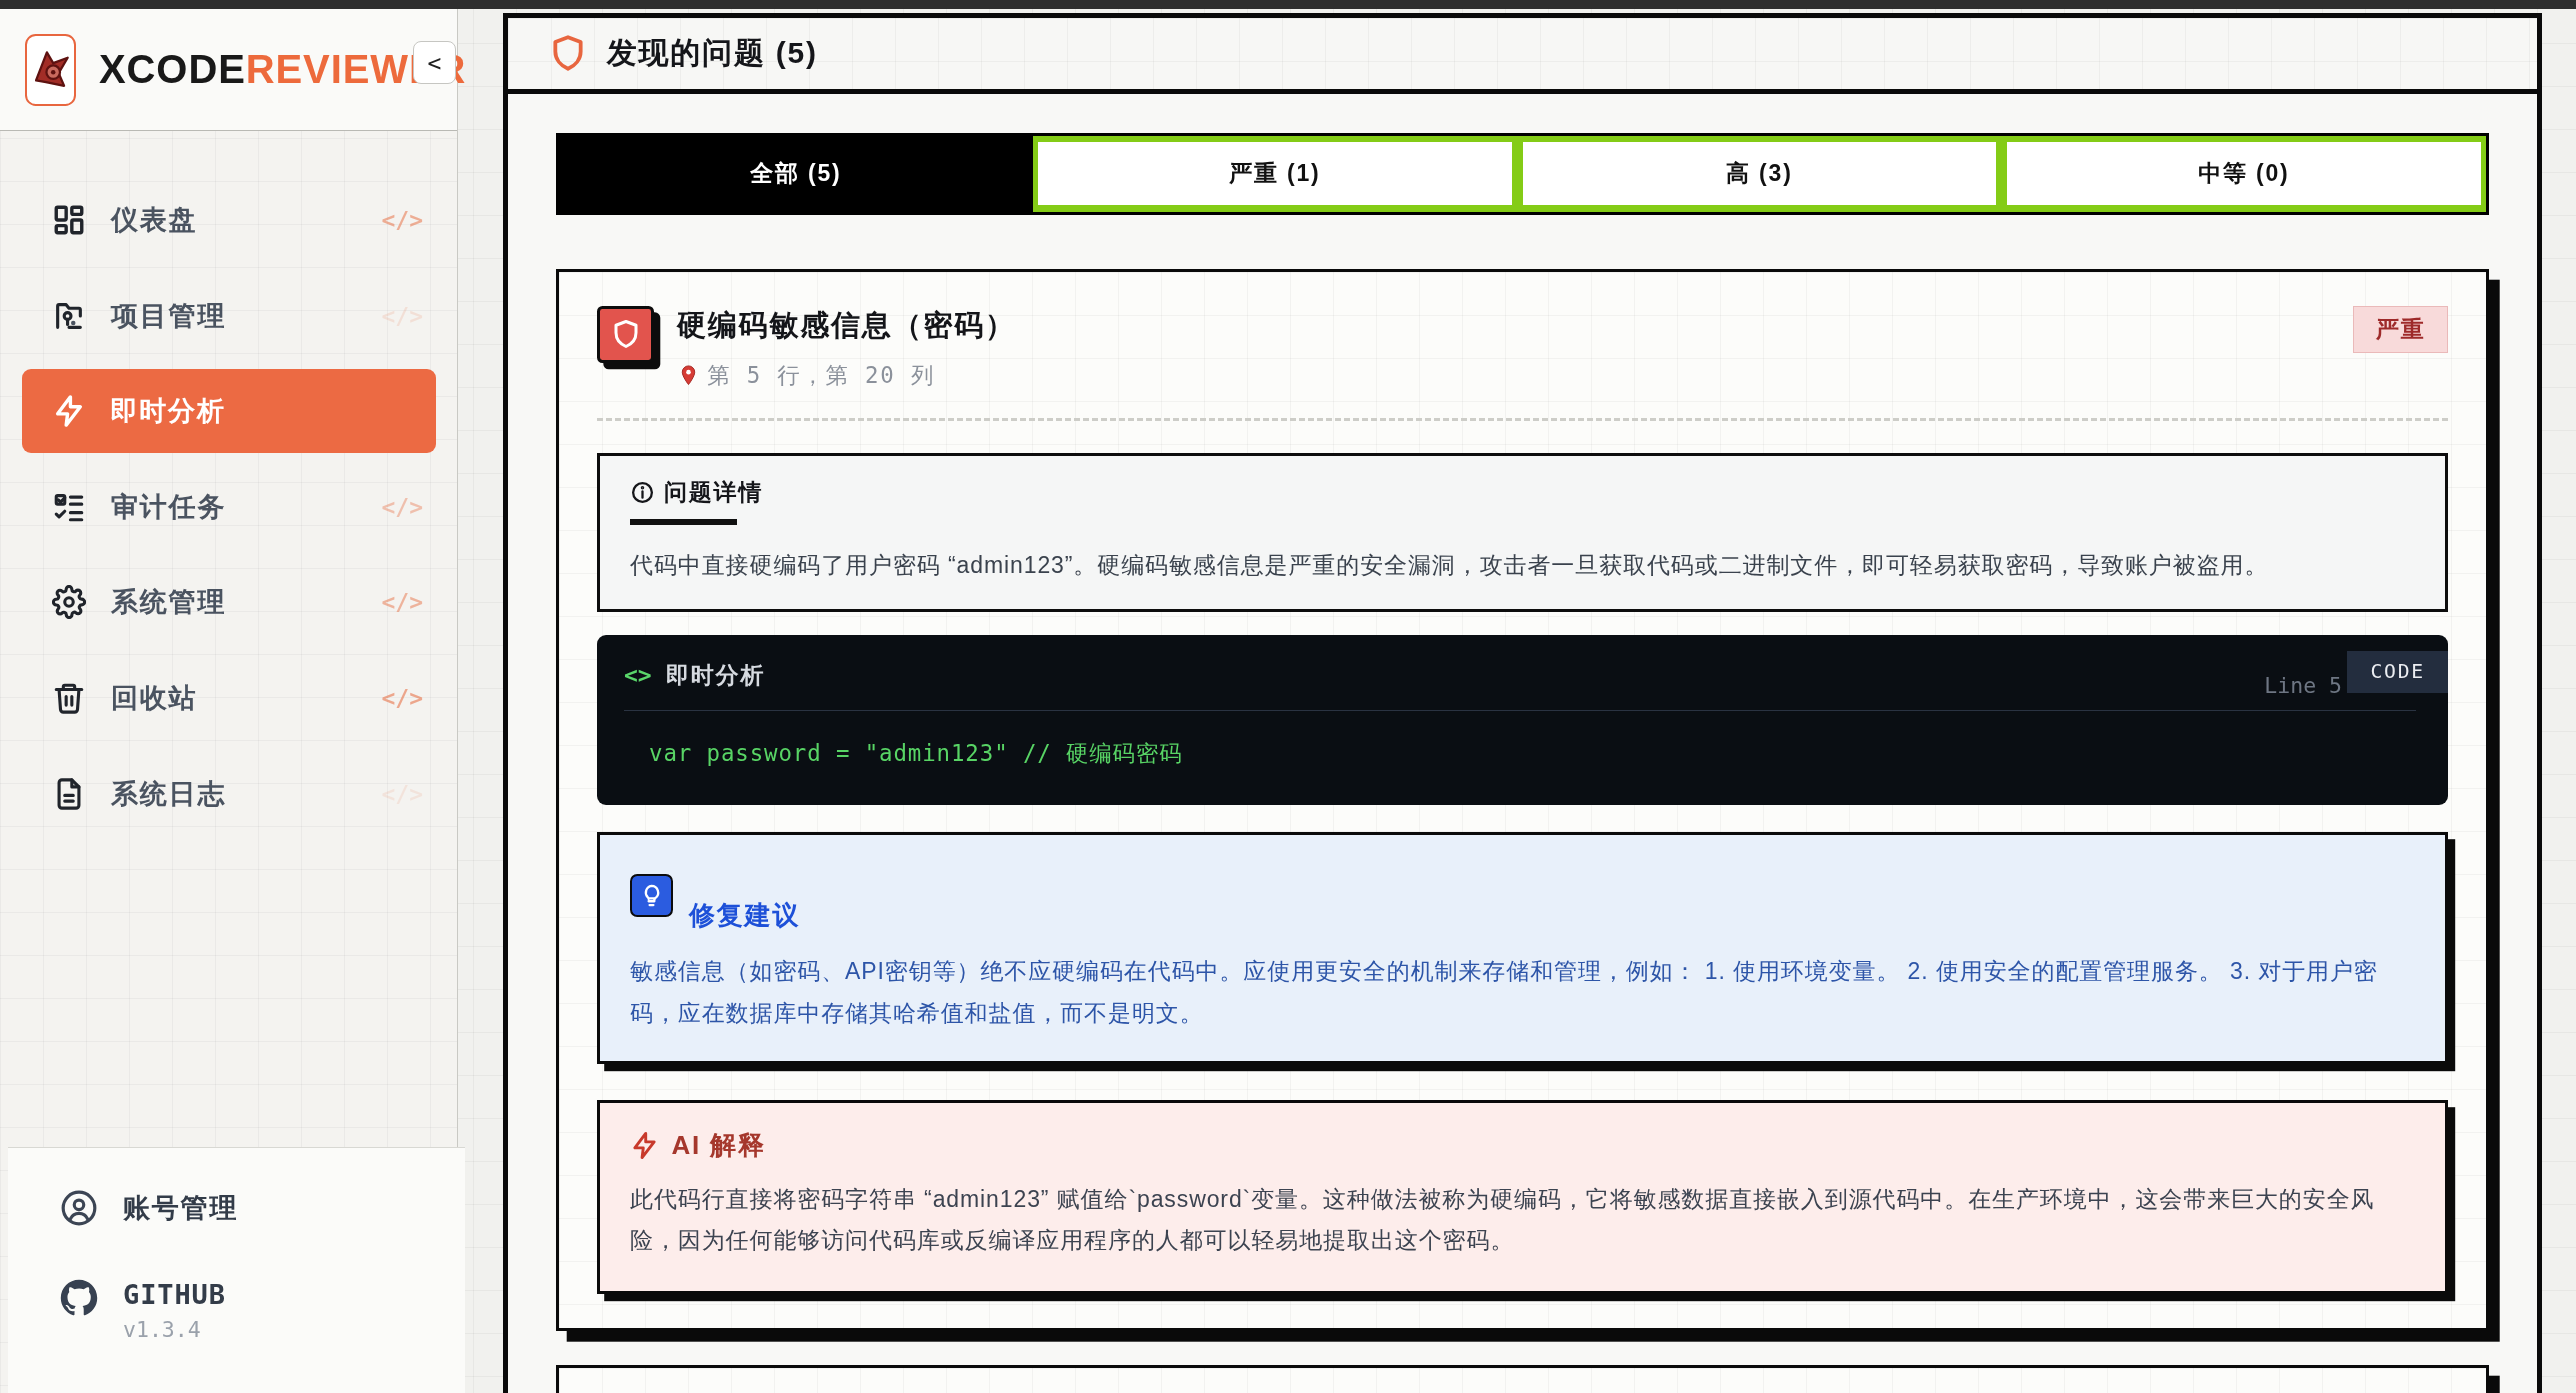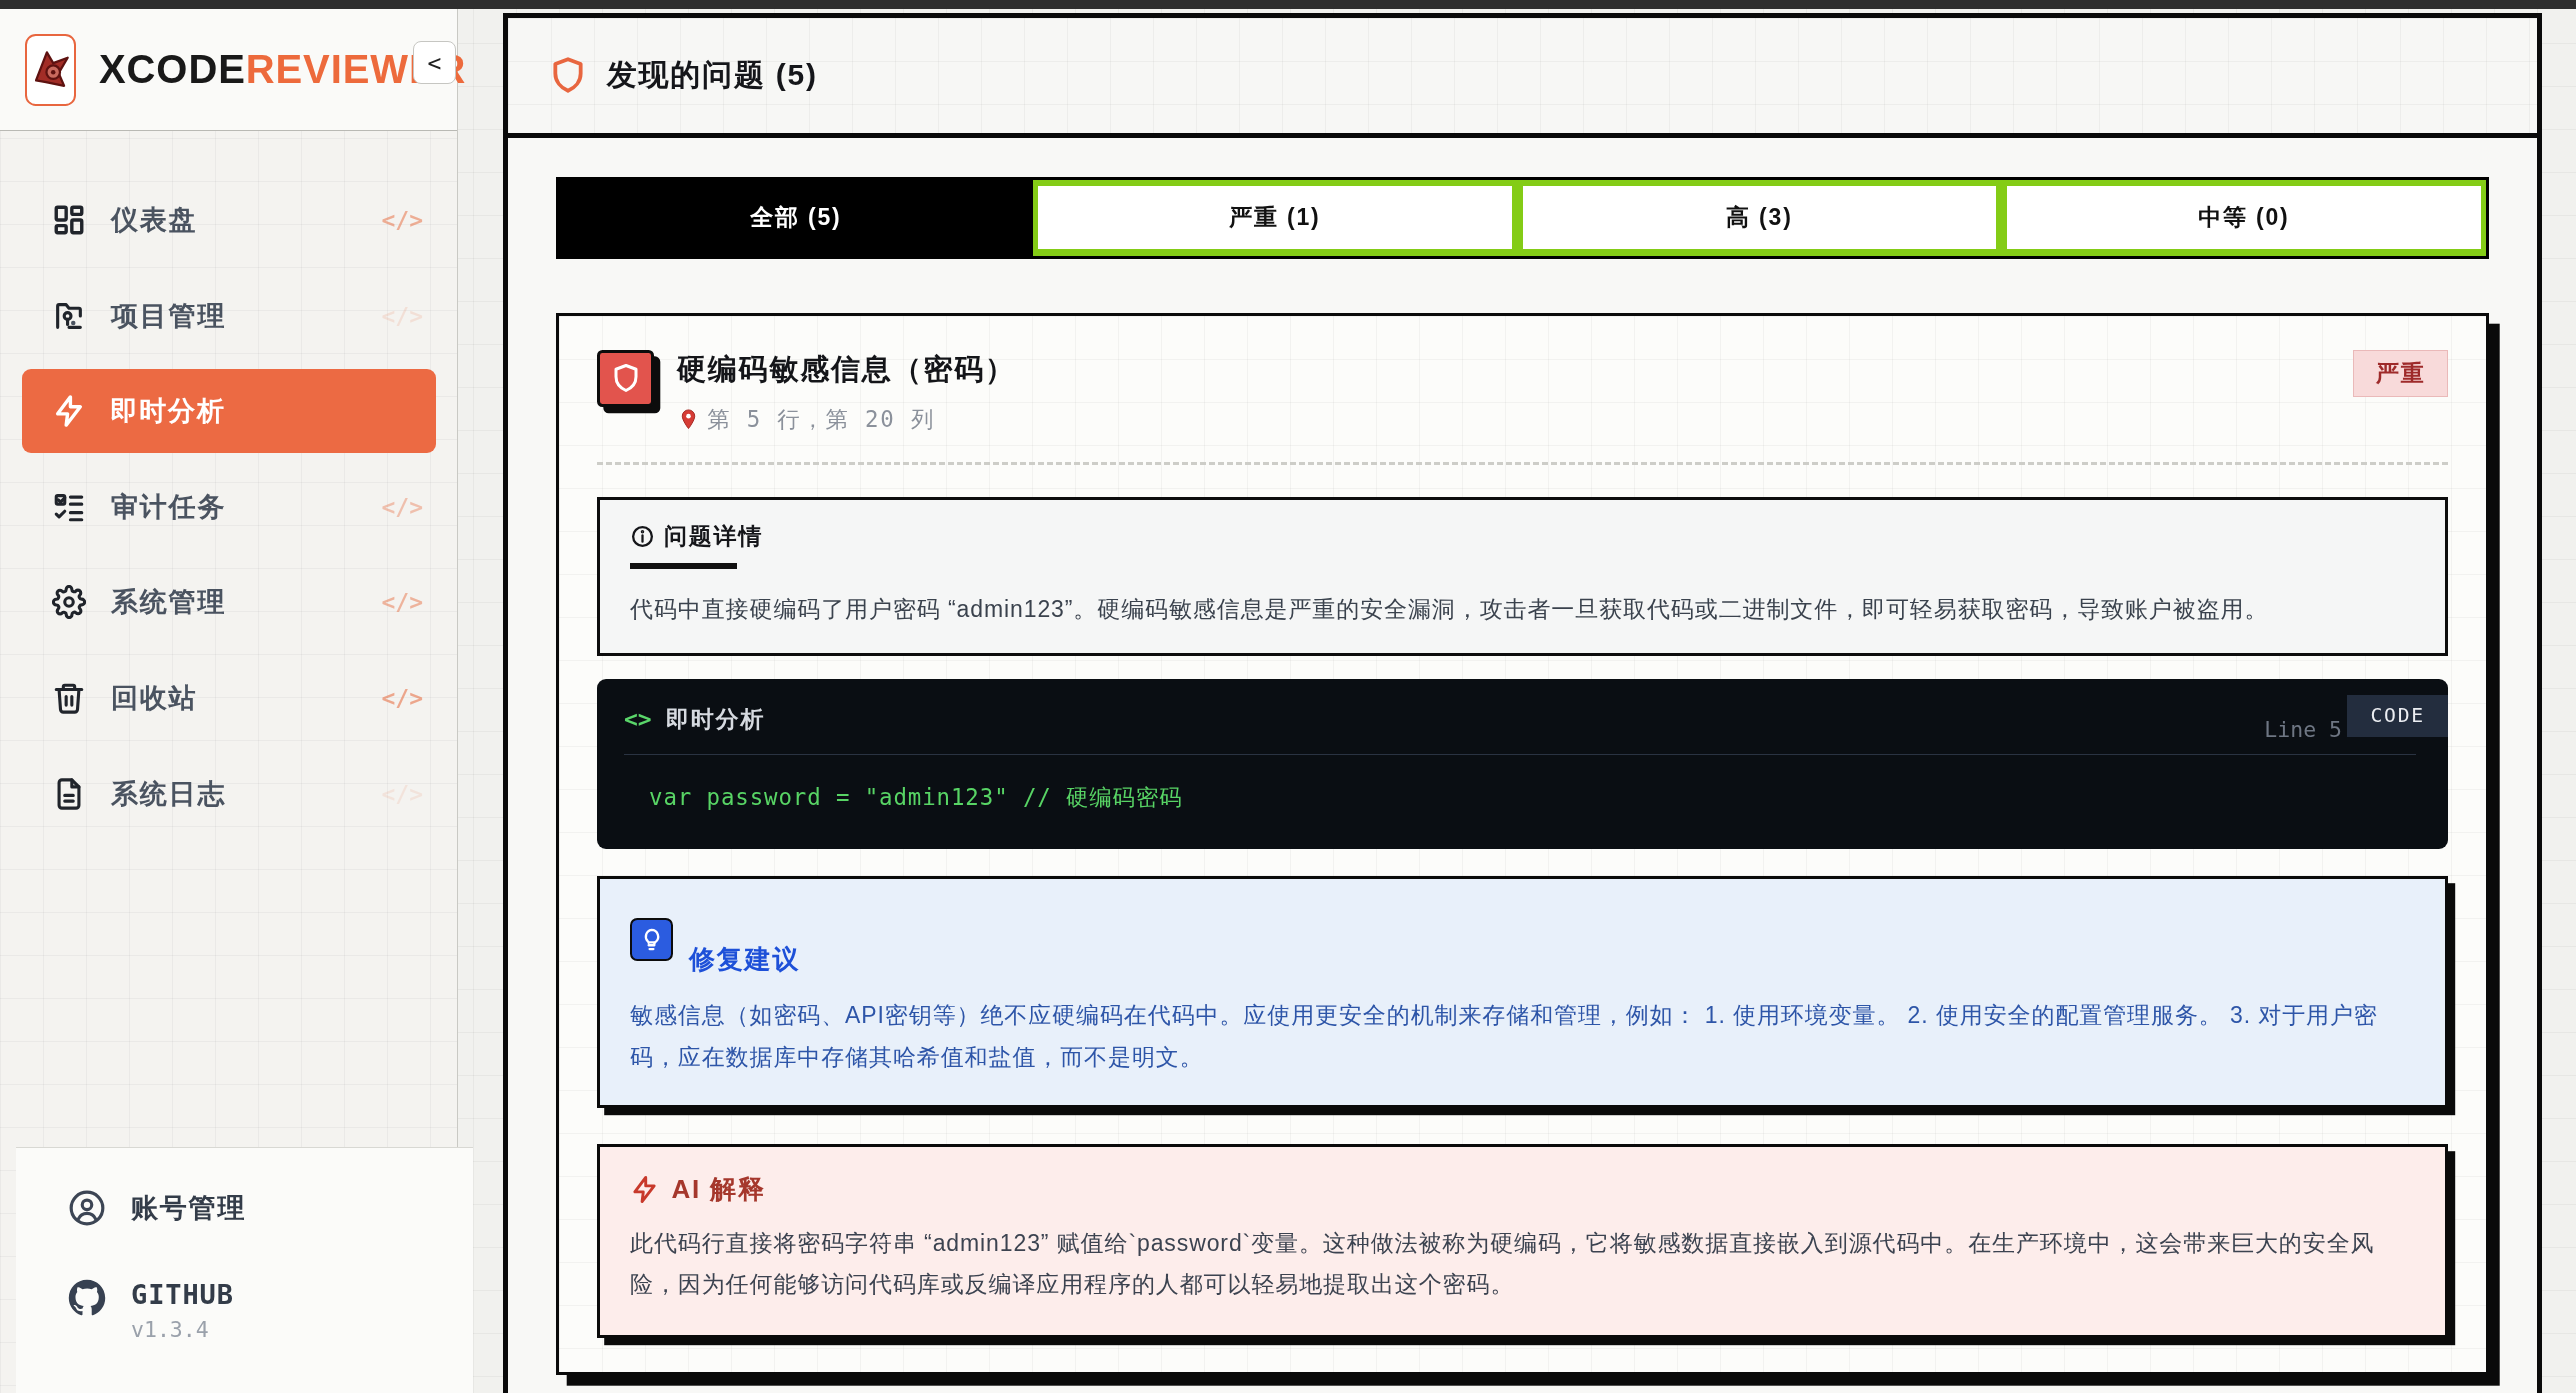--- a/index.html
+++ b/index.html
@@ -55,37 +55,37 @@
   }
   .nav-item svg { width:34px; height:34px; flex:0 0 34px; stroke:#20242b; }
   .nav-item .nav-label { margin-left:25px; letter-spacing:1.8px; }
   .nav-item .deco { position:absolute; right:34px; font-size:23px; font-weight:700; color:#e8744a; }
   .nav-item.active {
     margin:0 21.5px 11.6px 21.5px; padding:0 10.7px 0 30px; border-radius:9px;
     background:#ec6a43; color:#fff;
   }
   .nav-item.active svg { stroke:#fff; }
   .sidebar-footer {
-    position:absolute; left:16px; bottom:0; width:100%; height:247px;
+    position:absolute; left:8px; bottom:0; width:100%; height:247px;
     background:#fbfbf9; border-top:1.8px solid #d8d8d3; padding:41px 0 0 52px;
   }
   .foot-row { display:flex; align-items:center; color:#374151; }
   .foot-row svg { width:38px; height:38px; }
   .foot-label { margin-left:25px; font-size:27px; font-weight:700; color:#333c49; letter-spacing:1.8px; }
   .github-row { margin-top:52px; align-items:flex-start; }
   .github-text .foot-label { display:block; letter-spacing:0.9px; }
   .version { display:block; margin-left:25px; margin-top:7.2px; font-size:21.5px; color:#9aa1ab; }
 
   
   .panel {
     position:absolute; left:503px; top:12.5px; width:2039px; height:1395px;
     border:5.4px solid #0a0a0a; background-color:#f8f8f6;
   }
   .panel-header {
-    height:120px; border-bottom:5.4px solid #0a0a0a; display:flex; align-items:center;
+    height:76px; border-bottom:5.4px solid #0a0a0a; display:flex; align-items:center;
     padding-left:41px; background-color:#f7f7f5;
   }
   .panel-header svg { width:38px; height:38px; stroke:#e8663f; }
   .panel-title { margin-left:19.7px; font-size:30px; font-weight:800; color:#15161a; letter-spacing:1.8px; }
   .content { padding:39px 48px; }
 
   
   .tabbar {
     display:flex; background:#84cc16; border:3.6px solid #000; height:82px; margin-bottom:54px;
   }

